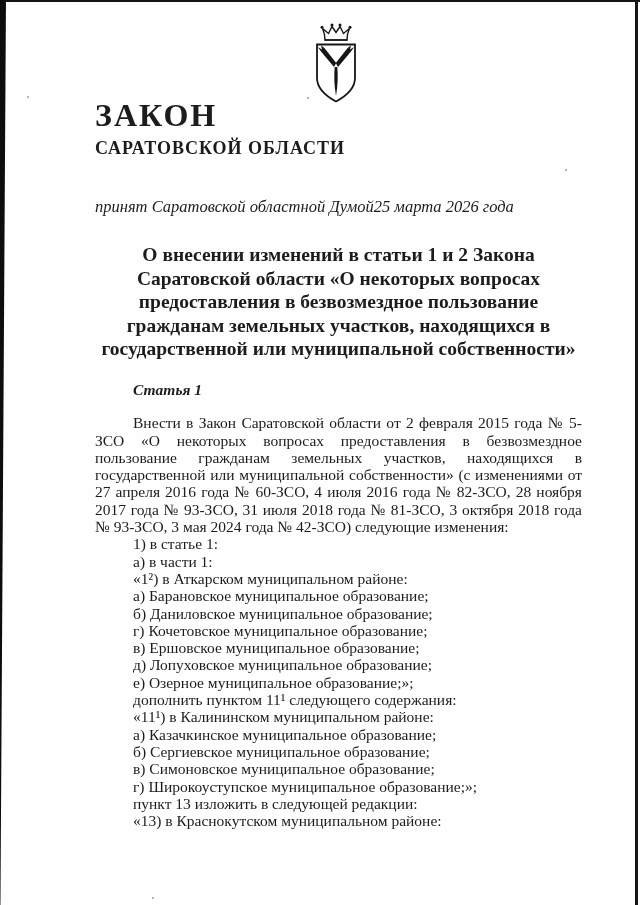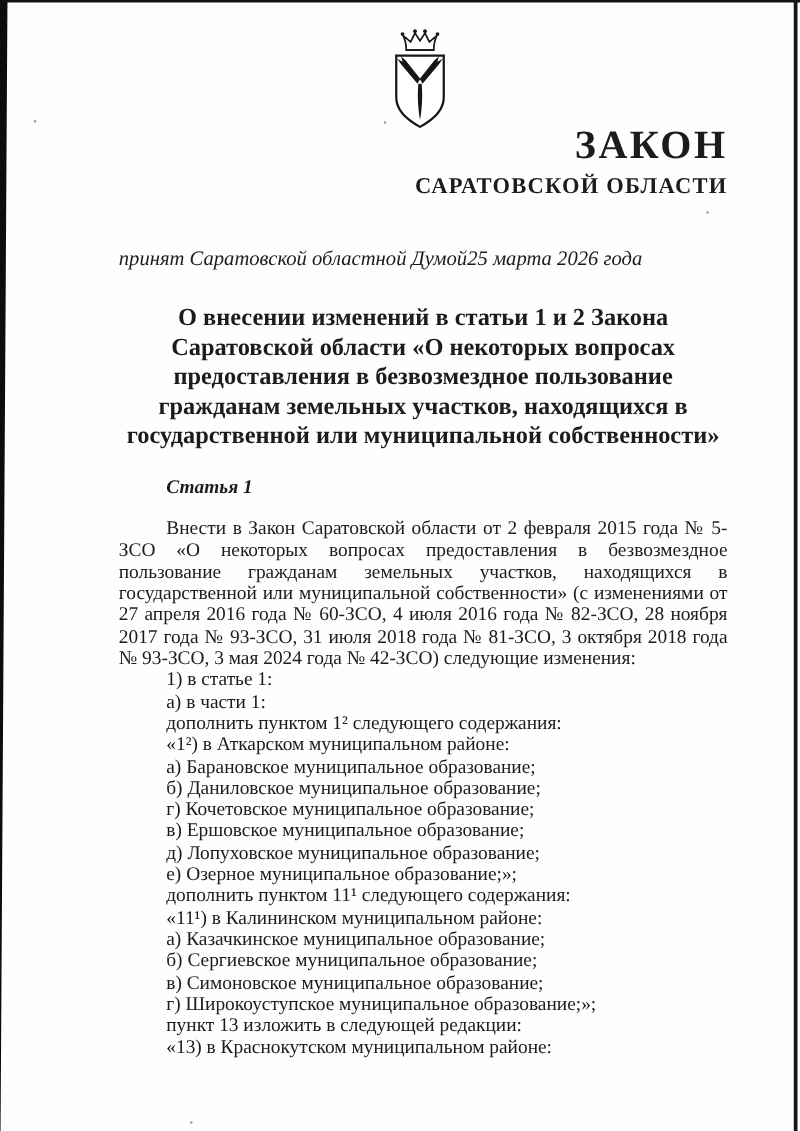--- a/index.html
+++ b/index.html
@@ -12,21 +12,21 @@
     color:#1c1c1c;
   }
   
   .edge-top{position:absolute;top:0;left:0;width:640px;height:2px;background:#141414;}
   .edge-left{position:absolute;top:-5px;left:-2px;width:8px;height:915px;background:#0d0d0d;transform:rotate(0.35deg);transform-origin:top left;}
   .edge-right{position:absolute;top:0;right:2px;width:3px;height:905px;background:#161616;}
   .speck{position:absolute;width:2px;height:2px;background:#9a9a9a;border-radius:50%;}
 
   .emblem{position:absolute;left:313px;top:22px;width:46px;height:82px;}
 
-  .masthead{position:absolute;top:98px;left:95px;width:487px;text-align:right;}
+  .masthead{position:absolute;top:98px;left:95px;width:487px;text-align:left;}
   .law-word{font-size:32px;font-weight:bold;letter-spacing:2px;line-height:1.1;}
   .region-line{font-size:18px;font-weight:bold;letter-spacing:1px;margin-top:5px;}
 
   .adoption{position:absolute;top:197px;left:95px;width:487px;
     display:flex;
     font-style:italic;font-size:16.5px;}
 
   .doc-title{position:absolute;top:243px;left:85px;width:507px;
     text-align:center;font-weight:bold;font-size:19.5px;line-height:23.5px;}
   .doc-title .t-line{white-space:nowrap;}
@@ -85,21 +85,20 @@
     <div class="t-line">гражданам земельных участков, находящихся в</div>
     <div class="t-line">государственной или муниципальной собственности»</div>
   </div>
 
   <div class="article">
     <div class="article-heading">Статья 1</div>
     <div class="intro">Внести в Закон Саратовской области от 2 февраля 2015 года № 5-ЗСО «О некоторых вопросах предоставления в безвозмездное пользование гражданам земельных участков, находящихся в государственной или муниципальной собственности» (с изменениями от 27 апреля 2016 года № 60-ЗСО, 4 июля 2016 года № 82-ЗСО, 28 ноября 2017 года № 93-ЗСО, 31 июля 2018 года № 81-ЗСО, 3 октября 2018 года № 93-ЗСО, 3 мая 2024 года № 42-ЗСО) следующие изменения:</div>
     <div class="amendments">
       <div>1) в статье 1:</div>
       <div>а) в части 1:</div>
-      <div>дополнить пунктом 1² следующего содержания:</div>
       <div>«1²) в Аткарском муниципальном районе:</div>
       <div>а) Барановское муниципальное образование;</div>
       <div>б) Даниловское муниципальное образование;</div>
       <div>г) Кочетовское муниципальное образование;</div>
       <div>в) Ершовское муниципальное образование;</div>
       <div>д) Лопуховское муниципальное образование;</div>
       <div>е) Озерное муниципальное образование;»;</div>
       <div>дополнить пунктом 11¹ следующего содержания:</div>
       <div>«11¹) в Калининском муниципальном районе:</div>
       <div>а) Казачкинское муниципальное образование;</div>

